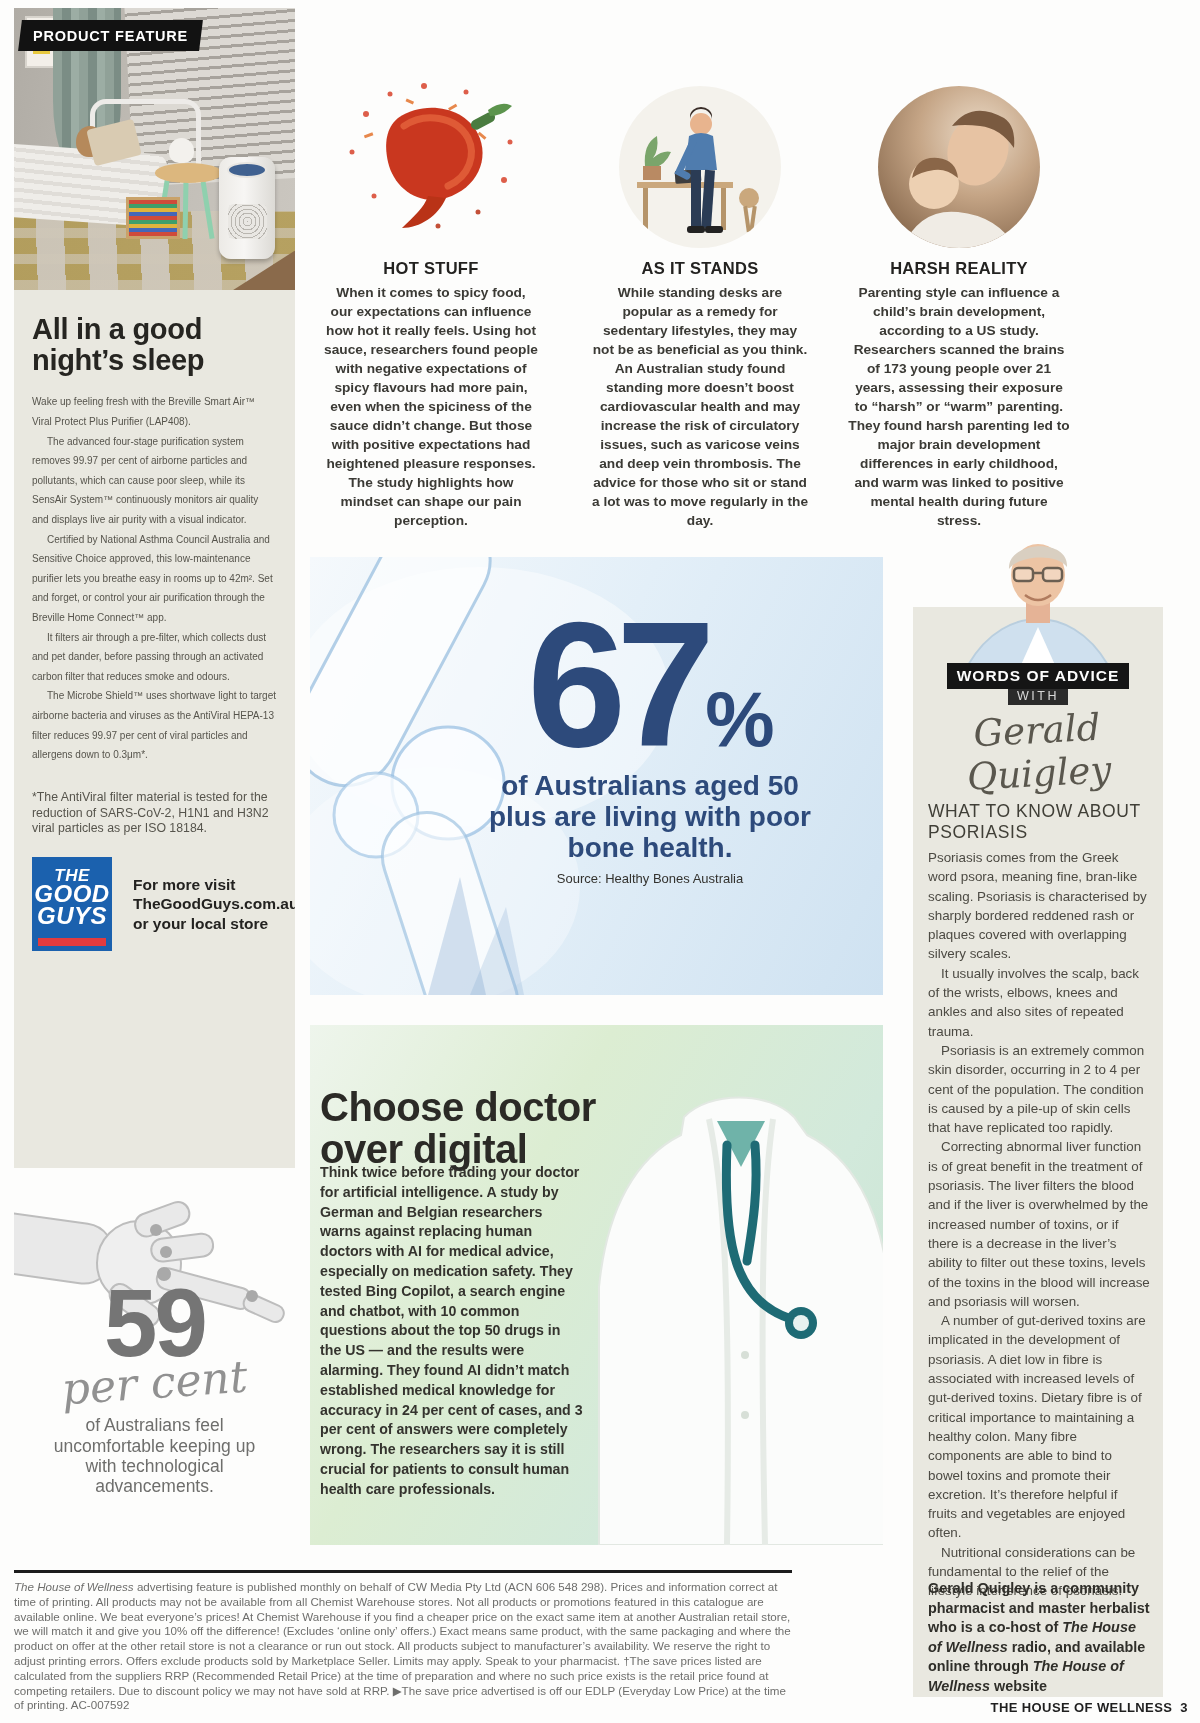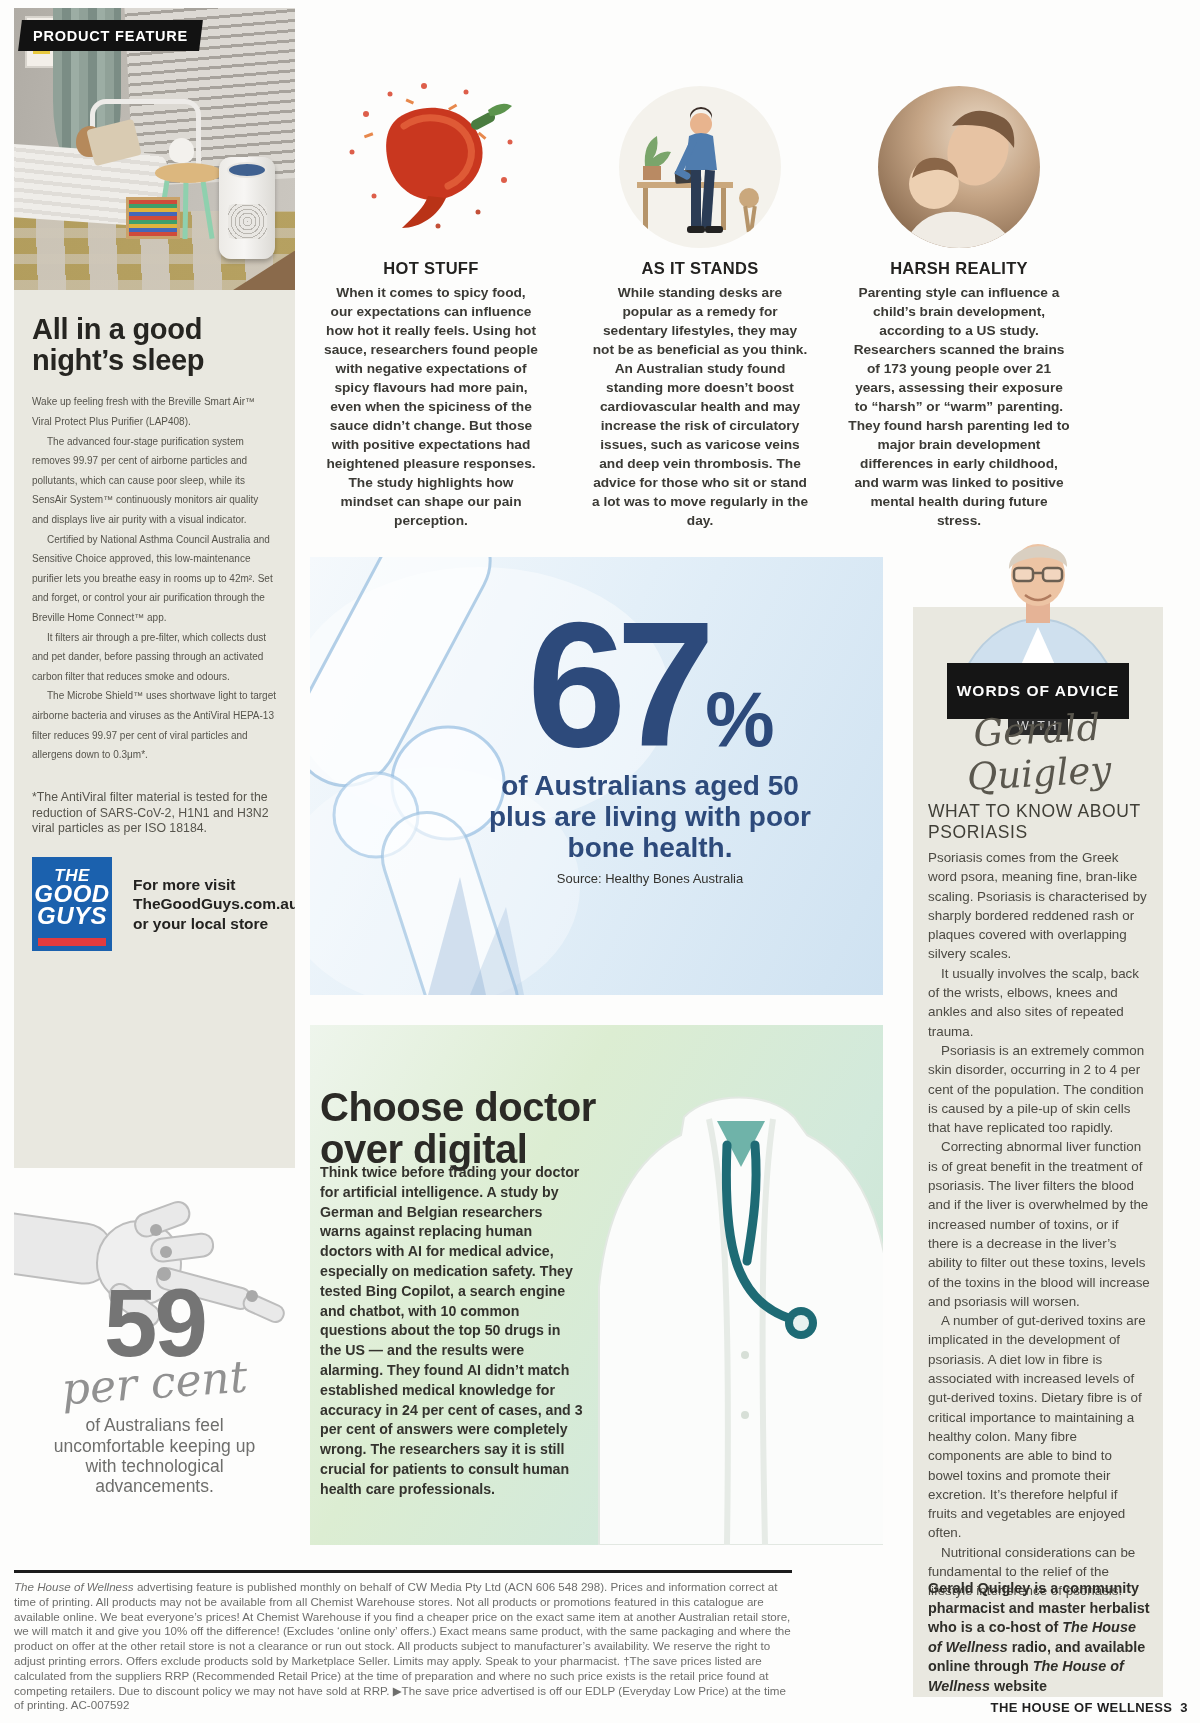--- a/index.html
+++ b/index.html
@@ -97,21 +97,21 @@
   .doc-title { position:absolute; left:10px; top:28px; width:340px; font-size:40px; font-weight:bold;
                color:#2b2a26; line-height:1.05; letter-spacing:-.5px; }
   .doc-body { position:absolute; left:10px; top:138px; width:264px; font-weight:bold; font-size:14.2px;
               line-height:19.8px; color:#34332e; }
 
   
   .advice-col { position:absolute; left:913px; top:607px; width:250px; height:1090px; background:#e9e8e0; }
   .portrait { position:absolute; left:50%; transform:translateX(-50%); top:-80px; }
   .woa-wrap { position:absolute; top:56px; width:100%; text-align:center; }
   .woa-bar { display:inline-block; background:#151515; color:#fdfdfd; font-weight:bold; font-size:15.5px;
-             letter-spacing:1px; padding:19px 10px; }
+             letter-spacing:1px; padding:4px 10px; }
   .with-bar { display:block; margin:-2px auto 0; width:max-content; background:#2b2b2b; color:#d8d8d8;
               font-size:12.5px; letter-spacing:2.5px; padding:2px 9px; }
   .signature { position:absolute; top:102px; width:100%; text-align:center; font-family:"DejaVu Serif",serif;
                font-style:italic; font-size:37px; color:#5a574e; transform:rotate(-3deg); }
   .advice-heading { position:absolute; top:194px; left:15px; width:222px; font-size:17.5px; letter-spacing:.6px;
                     color:#403f37; line-height:1.22; }
   .advice-text { position:absolute; top:241px; left:15px; width:222px; }
   .advice-text p { margin:0; font-size:13.4px; line-height:19.3px; color:#4c4a43; }
   .advice-text p + p { text-indent:13px; }
   .advice-credit { position:absolute; top:972px; left:15px; width:222px; font-weight:bold; font-size:14.4px;

